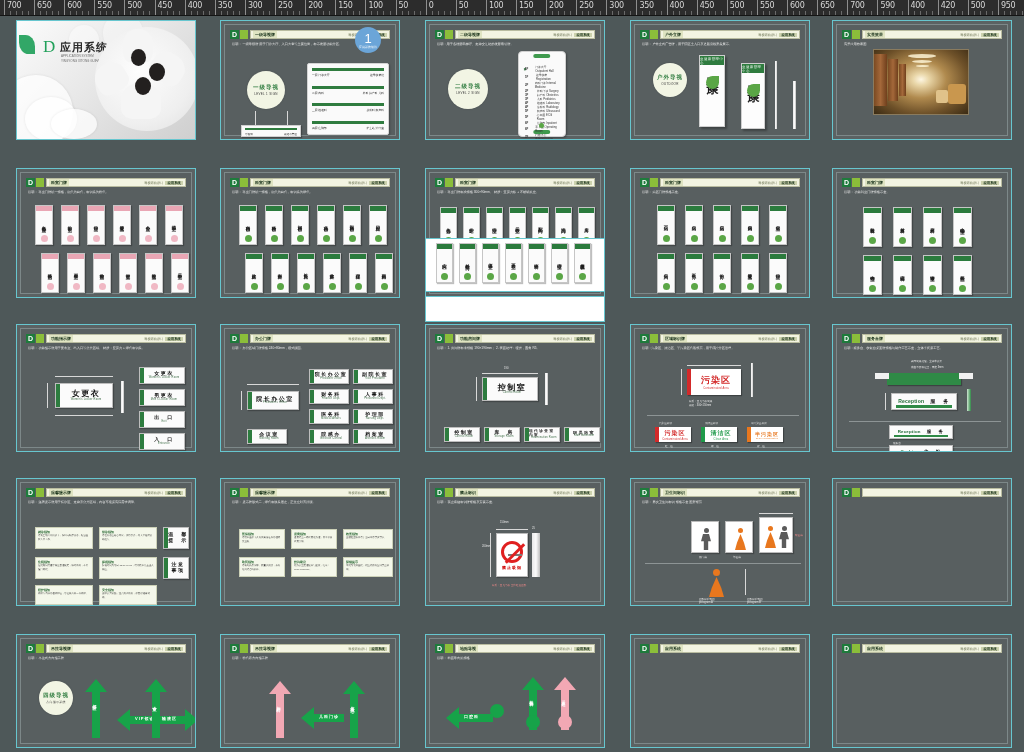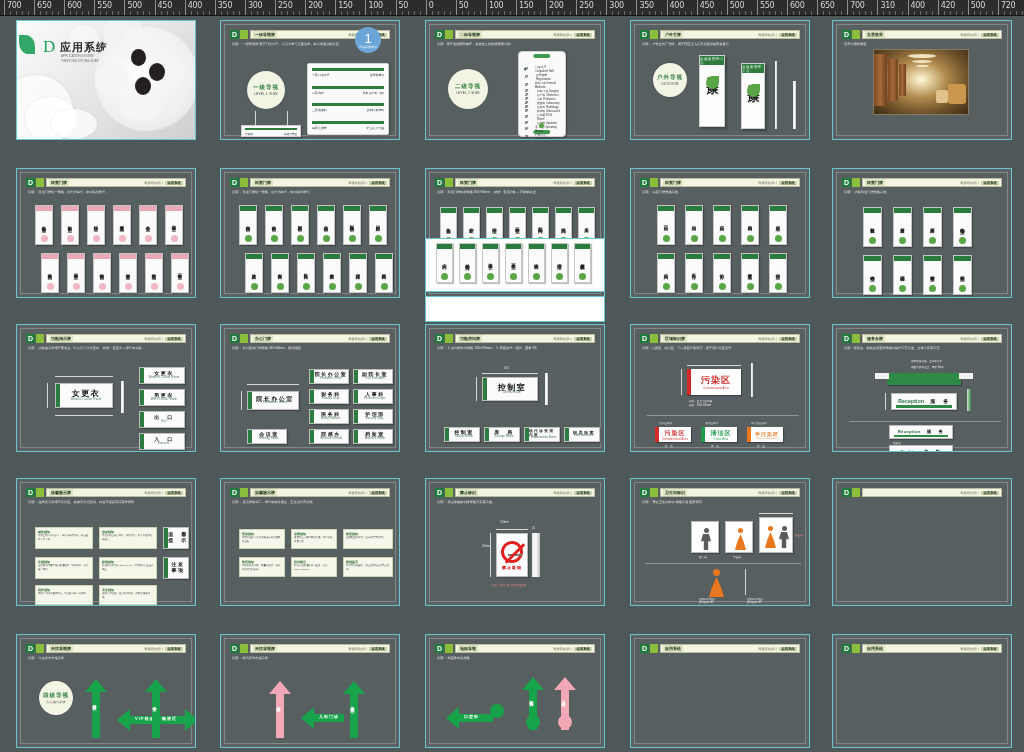--- a/index.html
+++ b/index.html
@@ -487,21 +487,21 @@
     <div class="tick minor" style="left: 829.224px;"></div>
     <div class="tick minor" style="left: 835.247px;"></div>
     <div class="tick minor" style="left: 841.271px;"></div>
     <div class="tick" style="left: 847.294px;"></div>
     <div class="tick-label" style="left: 850.294px;">700</div>
     <div class="tick minor" style="left: 853.318px;"></div>
     <div class="tick minor" style="left: 859.341px;"></div>
     <div class="tick minor" style="left: 865.365px;"></div>
     <div class="tick minor" style="left: 871.388px;"></div>
     <div class="tick" style="left: 877.412px;"></div>
-    <div class="tick-label" style="left: 880.412px;">310</div>
+    <div class="tick-label" style="left: 880.412px;">590</div>
     <div class="tick minor" style="left: 883.435px;"></div>
     <div class="tick minor" style="left: 889.459px;"></div>
     <div class="tick minor" style="left: 895.482px;"></div>
     <div class="tick minor" style="left: 901.506px;"></div>
     <div class="tick" style="left: 907.529px;"></div>
     <div class="tick-label" style="left: 910.529px;">400</div>
     <div class="tick minor" style="left: 913.553px;"></div>
     <div class="tick minor" style="left: 919.576px;"></div>
     <div class="tick minor" style="left: 925.6px;"></div>
     <div class="tick minor" style="left: 931.624px;"></div>
@@ -511,21 +511,21 @@
     <div class="tick minor" style="left: 949.694px;"></div>
     <div class="tick minor" style="left: 955.718px;"></div>
     <div class="tick minor" style="left: 961.741px;"></div>
     <div class="tick" style="left: 967.765px;"></div>
     <div class="tick-label" style="left: 970.765px;">500</div>
     <div class="tick minor" style="left: 973.788px;"></div>
     <div class="tick minor" style="left: 979.812px;"></div>
     <div class="tick minor" style="left: 985.835px;"></div>
     <div class="tick minor" style="left: 991.859px;"></div>
     <div class="tick" style="left: 997.882px;"></div>
-    <div class="tick-label" style="left: 1000.88px;">720</div>
+    <div class="tick-label" style="left: 1000.88px;">950</div>
     <div class="tick minor" style="left: 1003.91px;"></div>
     <div class="tick minor" style="left: 1009.93px;"></div>
     <div class="tick minor" style="left: 1015.95px;"></div>
     <div class="tick minor" style="left: 1021.98px;"></div>
   </div>
 
 <div id="canvas">
 
   <div class="artboard" style="left:16px;top:4px;width:180px;height:120px;">
     <div class="cover">

